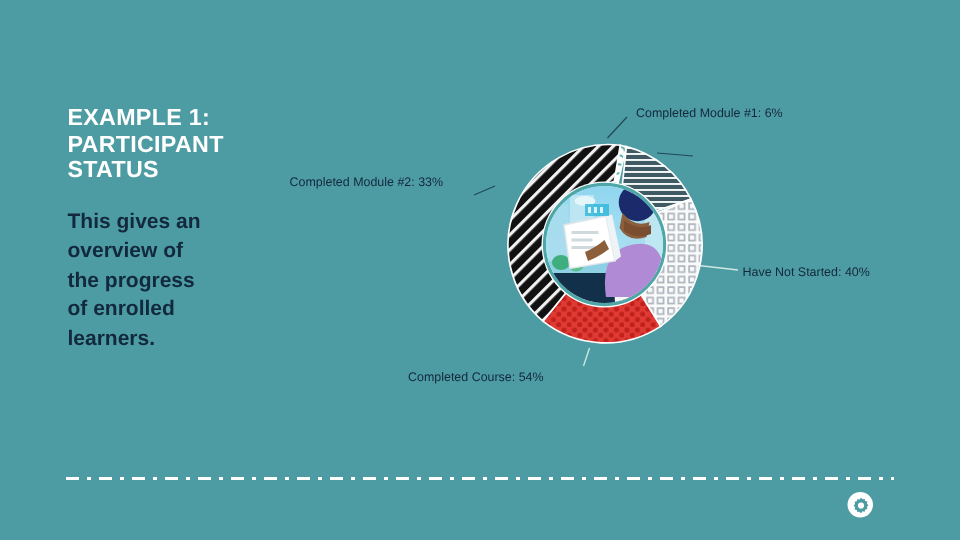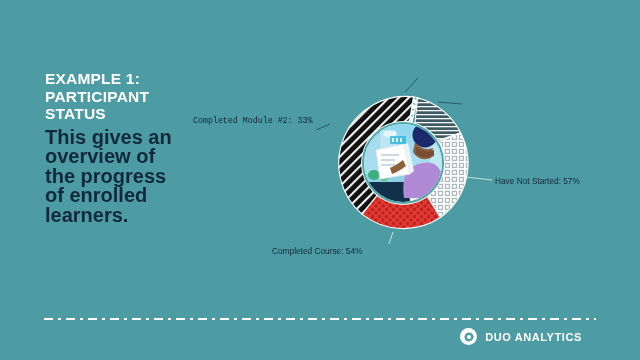--- a/index.html
+++ b/index.html
@@ -16,27 +16,27 @@
   #text-block{
     position:absolute;left:45px;top:70px;width:150px;
   }
   #headline{
     color:#ffffff;
     font-weight:bold;
     font-size:15.5px;
     line-height:17.5px;
     letter-spacing:.2px;
     text-transform:uppercase;
-    margin:0 0 5px 0;
+    margin:0 0 15px 0;
     white-space:pre-line;
   }
   #subcopy{
     color:#12283c;
     font-weight:bold;
-    font-size:20px;
+    font-size:14px;
     line-height:19.5px;
     margin:0;
     white-space:pre-line;
   }
 
   
   #chart-wrap{position:absolute;left:318px;top:78px;width:170px;height:170px;}
   #donut{display:block;}
 
   
@@ -45,21 +45,21 @@
     color:#12283c;
     font-size:8.3px;
     line-height:10px;
     white-space:nowrap;
     font-family:"Liberation Sans", sans-serif;
   }
   #label-mod1{left:424px;top:70px;}
   #label-assess{left:468px;top:97px;}
   #label-notstarted{left:495px;top:176px;}
   #label-course{left:272px;top:246px;}
-  #label-mod2{left:193px;top:116px;font-family:Liberation Mono, monospace;}
+  #label-mod2{left:193px;top:116px;}
 
   
   #leaders{position:absolute;left:0;top:0;width:640px;height:360px;pointer-events:none;}
 
   
   #footer{
     position:absolute;left:0;right:0;bottom:0;height:54px;
   }
   #rule{
     position:absolute;left:44px;top:12px;width:552px;height:2px;
@@ -194,30 +194,30 @@
           <path d="M88 88 q-8 6 -14 8 l-2 -6 q7 -3 13 -8 z" fill="#8b5e3c"></path>
           <rect x="72" y="58" width="16" height="8" fill="#2fb6d9" opacity=".8"></rect>
           <rect x="74" y="60" width="2" height="4" fill="#fff" opacity=".8"></rect>
           <rect x="78" y="60" width="2" height="4" fill="#fff" opacity=".8"></rect>
           <rect x="82" y="60" width="2" height="4" fill="#fff" opacity=".8"></rect>
         </g>
       </g>
     </svg>
   </div>
 
-  <div class="callout" id="label-notstarted">Have Not Started: 57%</div>
+  <div class="callout" id="label-mod1">Completed Module #1: 6%</div>
+  <div class="callout" id="label-notstarted">Have Not Started: 40%</div>
   <div class="callout" id="label-course">Completed Course: 54%</div>
   <div class="callout" id="label-mod2">Completed Module #2: 33%</div>
 
   <div id="footer">
     <div id="rule"></div>
     <div id="brand">
       <span id="brand-mark">
         <svg width="12" height="12" viewBox="0 0 24 24" aria-hidden="true">
           <path fill="#4e9ca3" d="M12 1.8l2.1 2.0 2.8-.6.8 2.8 2.8.8-.6 2.8 2.0 2.1-2.0 2.1.6 2.8-2.8.8-.8 2.8-2.8-.6L12 22.2l-2.1-2.0-2.8.6-.8-2.8-2.8-.8.6-2.8L2.1 12l2.0-2.1-.6-2.8 2.8-.8.8-2.8 2.8.6z"></path>
           <circle cx="12" cy="12" r="4.1" fill="#ffffff"></circle>
         </svg>
       </span>
-      <span id="brand-name">DUO ANALYTICS</span>
     </div>
   </div>
 
 </div>
 
 </body></html>

